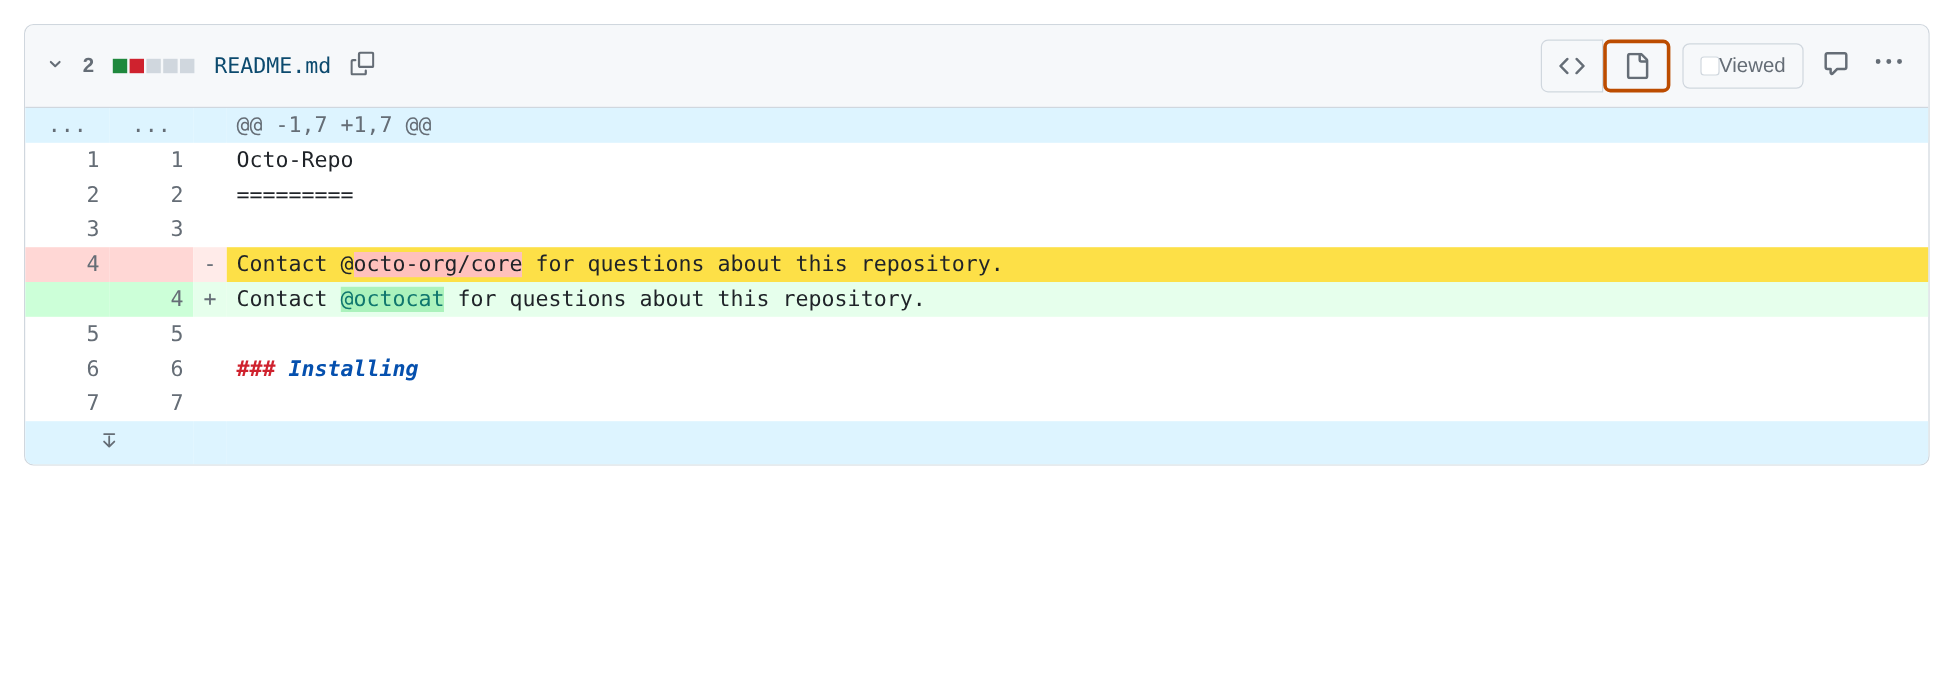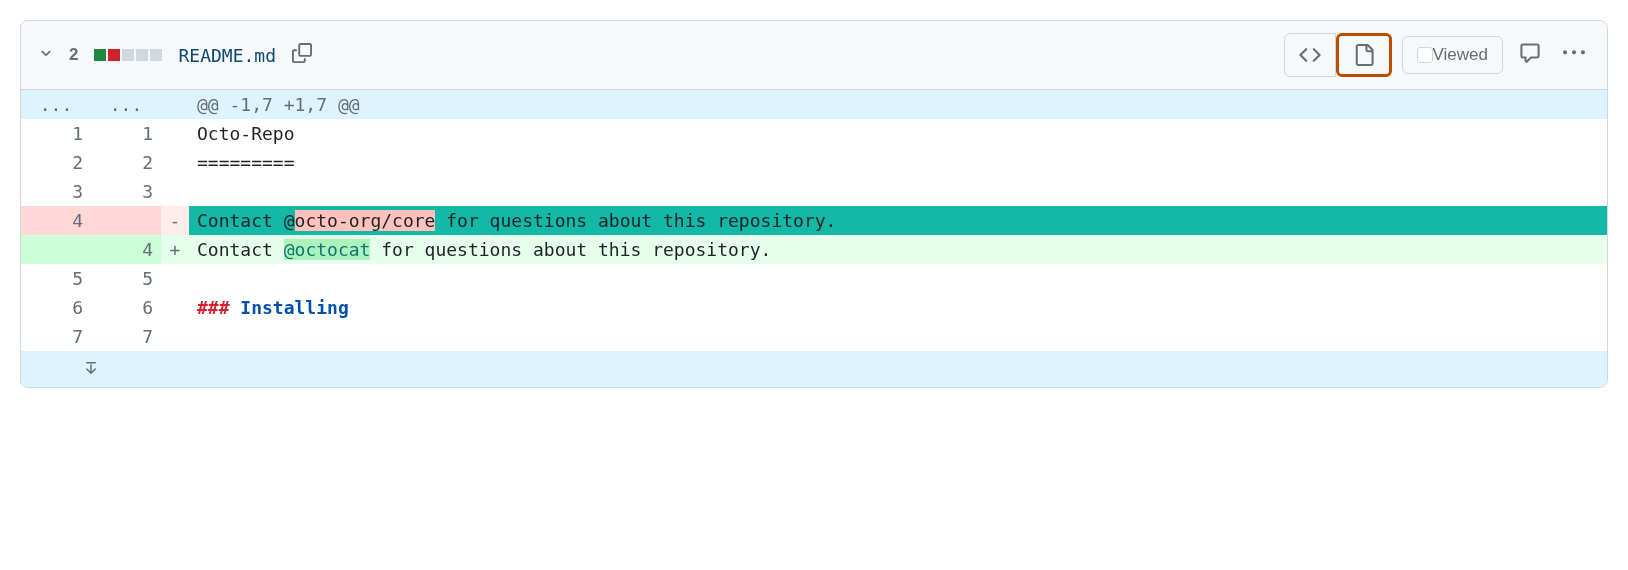--- a/index.html
+++ b/index.html
@@ -141,31 +141,31 @@
     }
     .marker-col {
       width: 28px;
       text-align: center;
       color: #656d76;
       user-select: none;
     }
     .hunk-row td { background: #ddf4ff; }
     .hunk-row .num-col { background: #ddf4ff; color: #656d76; text-align: center; }
     .hunk-row .code-col { color: #656d76; }
-    .del-row td { background: #14b8a6; }
+    .del-row td { background: #fde047; }
     .del-row .num-col { background: #ffd7d5; }
     .del-row .marker-col { background: #ffebe9; }
     .add-row td { background: #e6ffec; }
     .add-row .num-col { background: #ccffd8; }
     .add-row .marker-col { background: #e6ffec; }
     .code-col { width: auto; color: #1f2328; margin-left: 48px; }
     .del-highlight { background: #ffc1bc; }
     .add-highlight { background: #abf2bc; }
     .mention { color: #0f766e; }
-    .md-heading { color: #0550ae; font-weight: 700; }
+    .md-heading { color: #0550ae; font-weight: 700; font-style: italic; }
     .md-heading-hash { color: #cf222e; font-weight: 700; }
     .expand-row td { background: #ddf4ff; height: 36px; }
     .expand-cell {
       text-align: center;
       color: #656d76;
       cursor: pointer;
     }
     .expand-cell svg { display: inline-block; vertical-align: middle; }
   </style>
 </head>

